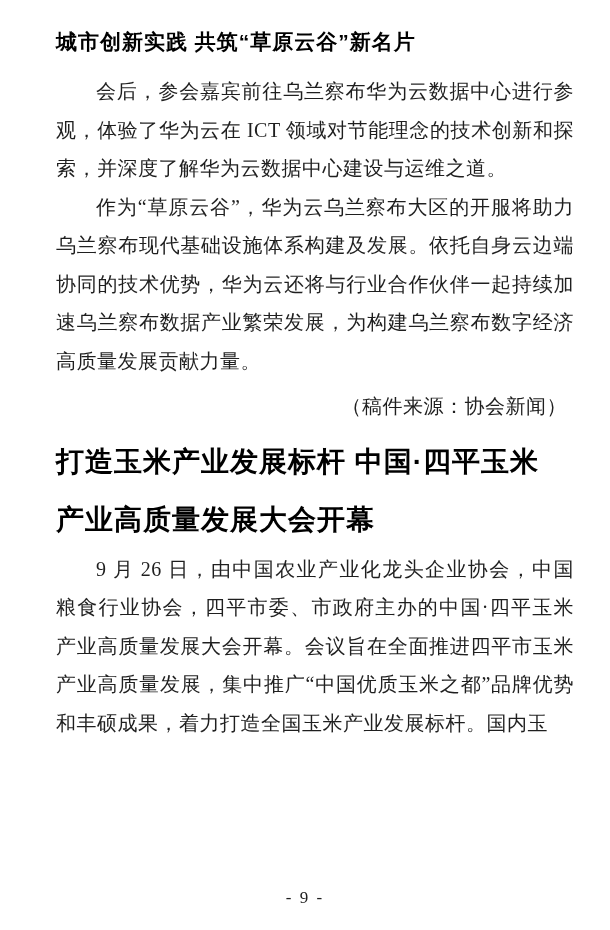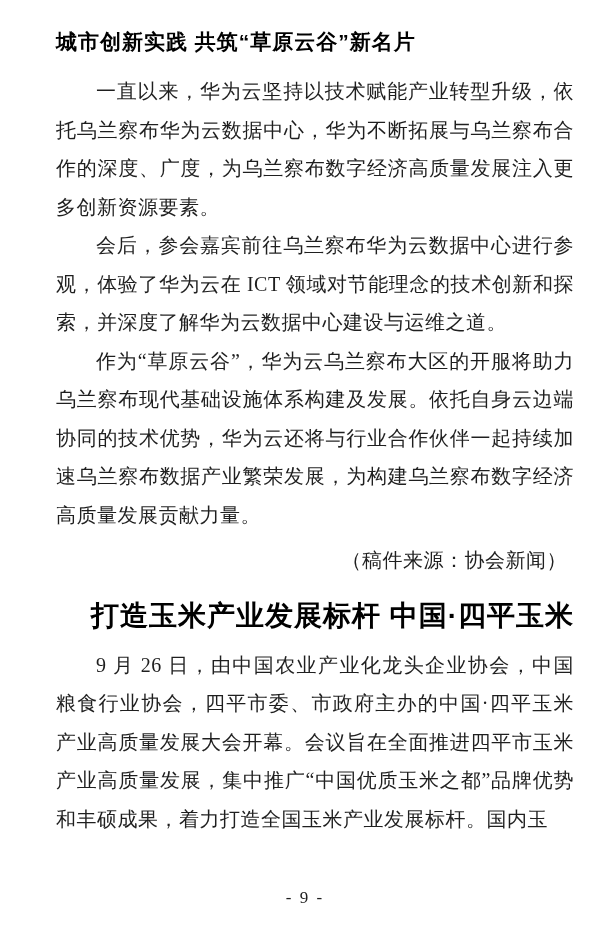--- a/index.html
+++ b/index.html
@@ -47,21 +47,21 @@
     letter-spacing: 0.5px;
     text-align: right;
     color: #1f1f1f;
     margin: 7px;
   }
   .h-big {
     font-family: "Liberation Sans", "DejaVu Sans", sans-serif;
     font-size: 28px;
     font-weight: 900;
     color: #000000;
-    text-align: right;
+    text-align: left;
     line-height: 58px;
     letter-spacing: 1px;
     margin: 5px 0 1px 0;
   }
   .h-big .h-line {
     display: block;
   }
   .page-number {
     position: absolute;
     left: 0;
@@ -74,29 +74,29 @@
     color: #1f1f1f;
   }
 </style>
 </head>
 <body>
 
 <div class="page">
 
   <h2 class="h-small">城市创新实践 共筑“草原云谷”新名片</h2>
 
-  <p class="body-para">一直以来，华为云坚持以技术赋能产业转型升级，依托乌兰察布华为云数据中心，华为不断拓展与乌兰察布合作的深度、广度，为乌兰察布数字经济高质量发展注入更多创新资源要素。</p>
 
   <p class="body-para">会后，参会嘉宾前往乌兰察布华为云数据中心进行参观，体验了华为云在 ICT 领域对节能理念的技术创新和探索，并深度了解华为云数据中心建设与运维之道。</p>
 
   <p class="body-para">作为“草原云谷”，华为云乌兰察布大区的开服将助力乌兰察布现代基础设施体系构建及发展。依托自身云边端协同的技术优势，华为云还将与行业合作伙伴一起持续加速乌兰察布数据产业繁荣发展，为构建乌兰察布数字经济高质量发展贡献力量。</p>
 
   <p class="source-line">（稿件来源：协会新闻）</p>
 
   <h1 class="h-big">
     <span class="h-line">打造玉米产业发展标杆 中国·四平玉米</span>
+    <span class="h-line">产业高质量发展大会开幕</span>
   </h1>
 
   <p class="body-para">9 月 26 日，由中国农业产业化龙头企业协会，中国粮食行业协会，四平市委、市政府主办的中国·四平玉米产业高质量发展大会开幕。会议旨在全面推进四平市玉米产业高质量发展，集中推广“中国优质玉米之都”品牌优势和丰硕成果，着力打造全国玉米产业发展标杆。国内玉</p>
 
   <div class="page-number">- 9 -</div>
 
 </div>
 
 </body></html>

